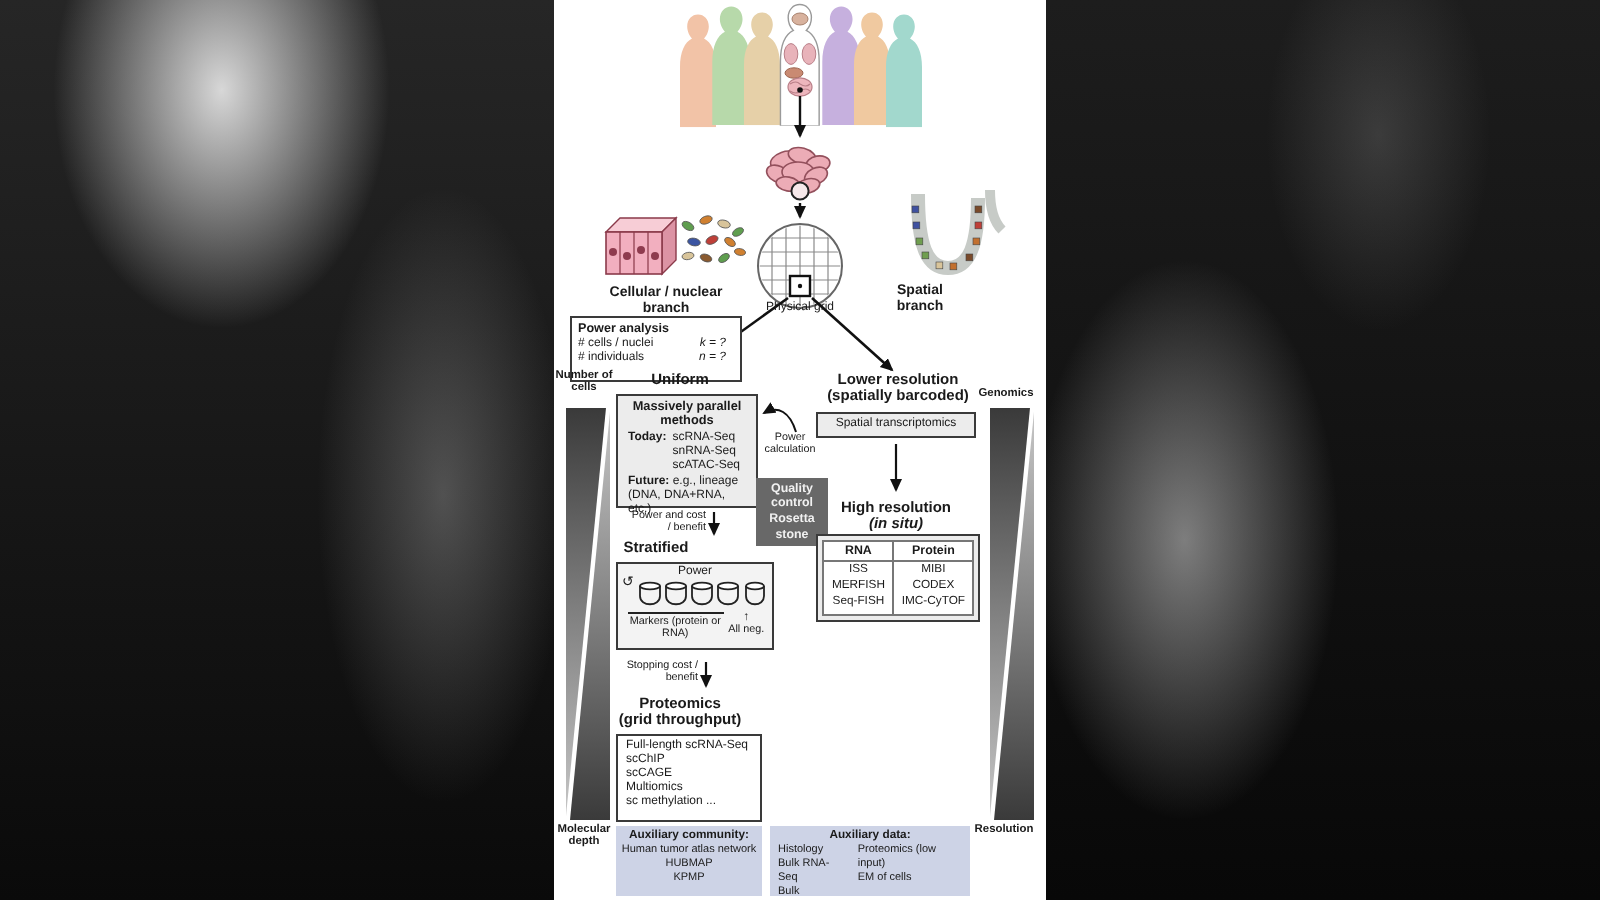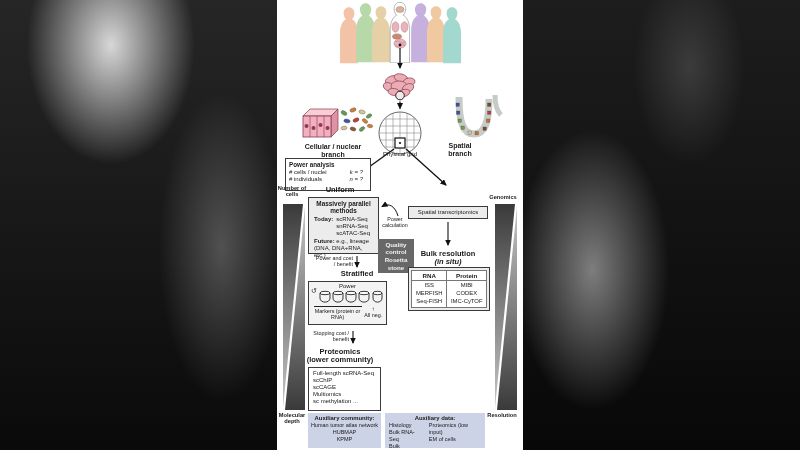--- a/index.html
+++ b/index.html
@@ -214,21 +214,21 @@
         <span style="font-weight:bold;">Future:</span>
         <span>e.g., lineage</span>
         <div>(DNA, DNA+RNA, etc.)</div>
       </div>
     </div>
 
     <div class="abs tt" style="left:102px;top:216px;width:32px;text-align:center;">Power calculation</div>
 
     <div class="abs tt ra" style="left:36px;top:255px;width:40px;">Power and cost / benefit</div>
 
-    <div class="abs h" style="left:45px;top:270px;width:70px;">Stratified</div>
+    <div class="abs h" style="left:16px;top:270px;width:70px;">Stratified</div>
 
     <div class="abs box" style="left:31px;top:281px;width:79px;height:44px;background:#f3f3f3;padding:1px 3px;">
       <div class="t" style="text-align:center;">Power</div>
       <span class="abs" style="left:2px;top:5px;font-size:7px;">↺</span>
       <svg width="71" height="15" viewBox="0 0 71 15" style="margin:0 auto;">
         <g fill="none" stroke="#222" stroke-width="0.9">
           <path d="M8,3 L8,8 C8,13.5 18,13.5 18,8 L18,3"></path>
           <path d="M21,3 L21,8 C21,13.5 31,13.5 31,8 L31,3"></path>
           <path d="M34,3 L34,8 C34,13.5 44,13.5 44,8 L44,3"></path>
           <path d="M47,3 L47,8 C47,13.5 57,13.5 57,8 L57,3"></path>
@@ -249,40 +249,44 @@
           <div style="font-size:6px;line-height:1;">↑</div>
           <div class="tt">All neg.</div>
         </div>
       </div>
     </div>
 
     <div class="abs tt ra" style="left:32px;top:330px;width:40px;">Stopping cost / benefit</div>
 
     <div class="abs h" style="left:18px;top:348px;width:90px;">
       <div>Proteomics</div>
-      <div>(lower community)</div>
+      <div>(grid throughput)</div>
     </div>
 
     <div class="abs box" style="left:31px;top:367px;width:73px;height:44px;background:#fff;padding:2px 4px;">
       <div class="t">Full-length scRNA-Seq</div>
       <div class="t">scChIP</div>
       <div class="t">scCAGE</div>
       <div class="t">Multiomics</div>
       <div class="t">sc methylation ...</div>
     </div>
 
     <div class="abs rosetta" style="left:101px;top:239px;width:36px;height:34px;padding:1px;">Quality control Rosetta stone</div>
 
+    <div class="abs h" style="left:126px;top:186px;width:92px;">
+      <div>Lower resolution</div>
+      <div>(spatially barcoded)</div>
+    </div>
 
     <div class="abs box" style="left:131px;top:206px;width:80px;height:13px;display:flex;align-items:center;justify-content:center;">
       <span class="t">Spatial transcriptomics</span>
     </div>
 
     <div class="abs h" style="left:131px;top:250px;width:80px;">
-      <div>Bulk resolution</div>
+      <div>High resolution</div>
       <div class="it">(in situ)</div>
     </div>
 
     <div class="abs box" style="left:131px;top:267px;width:82px;height:44px;padding:2px;">
       <div class="tbl" style="height:100%;box-sizing:border-box;">
         <div class="hd">RNA</div>
         <div class="hd rcol">Protein</div>
         <div class="bd">
           <div>ISS</div>
           <div>MERFISH</div>

